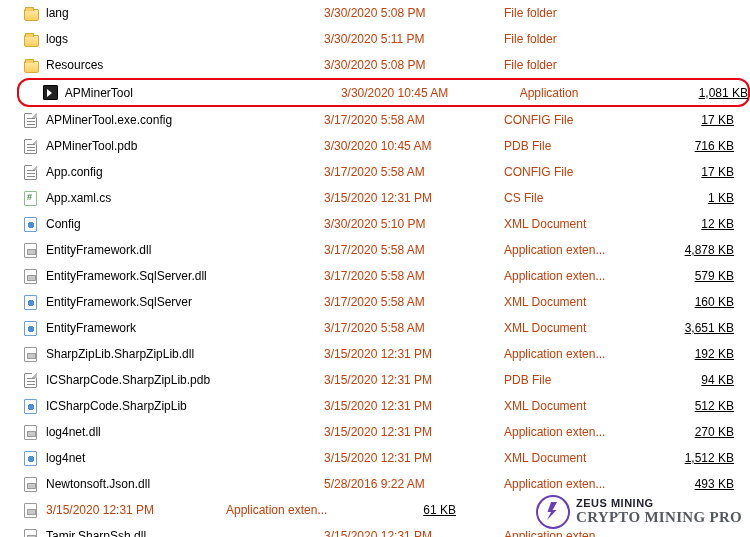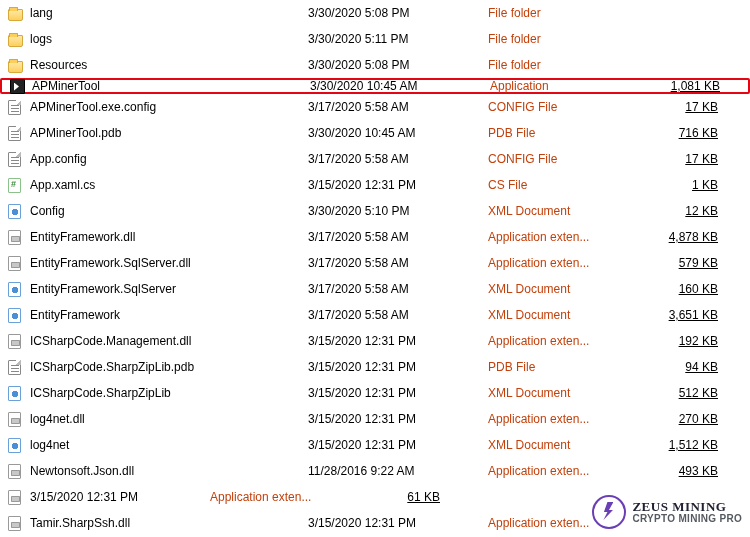--- a/index.html
+++ b/index.html
@@ -13,42 +13,43 @@
     position: relative;
     overflow: hidden;
   }
   .file-list {
     width: 100%;
   }
   .row {
     display: flex;
     align-items: center;
     height: 26px;
-    padding-left: 8px;
+    padding-left: 24px;
     white-space: nowrap;
   }
   .row.highlight {
     border: 2.5px solid #e30613;
-    border-radius: 2px;
-    height: 16px;
+    border-radius: 12px;
+    height: 29px;
+    margin-left: 17px;
   }
   .col-icon {
     width: 22px;
     display: flex;
     align-items: center;
     justify-content: flex-start;
   }
   .col-name {
     width: 278px;
     overflow: hidden;
     text-overflow: ellipsis;
   }
   .col-date {
     width: 180px;
-    color: #000000;
+    color: #c2410c;
   }
   .col-type {
     width: 140px;
     color: #c2410c;
     overflow: hidden;
     text-overflow: ellipsis;
   }
   .col-size {
     width: 90px;
     text-align: right;
@@ -117,22 +118,22 @@
   .wm-icon {
     width:34px;height:34px;border:2.5px solid #6a3fb5;border-radius:50%;
     position:relative;
   }
   .wm-icon::after{
     content:""; position:absolute; left:9px; top:5px; width:10px; height:18px;
     background:#6a3fb5;
     clip-path: polygon(40% 0, 100% 0, 55% 45%, 95% 45%, 0 100%, 40% 55%, 5% 55%);
   }
   .wm-text { line-height:1.05; }
-  .wm-line1 { font-size:13px; font-weight:700; letter-spacing:0.5px; color:#223;font-family:Liberation Serif, serif; }
-  .wm-line2 { font-size:10px; font-weight:600; color:#555a60; letter-spacing:0.3px;}
+  .wm-line1 { font-size:11px; font-weight:700; letter-spacing:0.5px; color:#223; }
+  .wm-line2 { font-size:15px; font-weight:600; color:#555a60; letter-spacing:0.3px;font-family:Liberation Serif, serif;}
 </style>
 </head>
 <body>
 
 <div class="file-list" id="list-root">
     <div class="row">
       <span class="col-icon">
         <span class="ic ic-folder"></span>
       </span>
       <span class="col-name">lang</span>
@@ -245,21 +246,21 @@
       </span>
       <span class="col-name">EntityFramework</span>
       <span class="col-date">3/17/2020 5:58 AM</span>
       <span class="col-type">XML Document</span>
       <span class="col-size">3,651 KB</span>
     </div>
     <div class="row">
       <span class="col-icon">
         <span class="ic ic-dll"></span>
       </span>
-      <span class="col-name">ICSharpCode.Management.dll</span>
+      <span class="col-name">SharpZipLib.SharpZipLib.dll</span>
       <span class="col-date">3/15/2020 12:31 PM</span>
       <span class="col-type">Application exten...</span>
       <span class="col-size">192 KB</span>
     </div>
     <div class="row">
       <span class="col-icon">
         <span class="ic ic-file lines"></span>
       </span>
       <span class="col-name">ICSharpCode.SharpZipLib.pdb</span>
       <span class="col-date">3/15/2020 12:31 PM</span>
@@ -291,21 +292,21 @@
       <span class="col-name">log4net</span>
       <span class="col-date">3/15/2020 12:31 PM</span>
       <span class="col-type">XML Document</span>
       <span class="col-size">1,512 KB</span>
     </div>
     <div class="row">
       <span class="col-icon">
         <span class="ic ic-dll"></span>
       </span>
       <span class="col-name">Newtonsoft.Json.dll</span>
-      <span class="col-date">11/28/2016 9:22 AM</span>
+      <span class="col-date">5/28/2016 9:22 AM</span>
       <span class="col-type">Application exten...</span>
       <span class="col-size">493 KB</span>
     </div>
     <div class="row">
       <span class="col-icon">
         <span class="ic ic-dll"></span>
       </span>
       <span class="col-date">3/15/2020 12:31 PM</span>
       <span class="col-type">Application exten...</span>
       <span class="col-size">61 KB</span>

